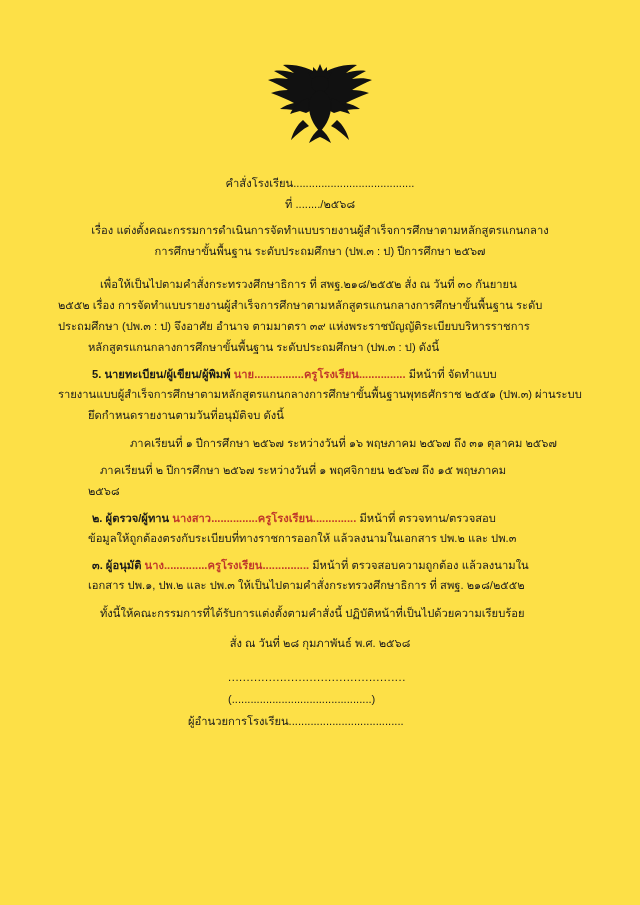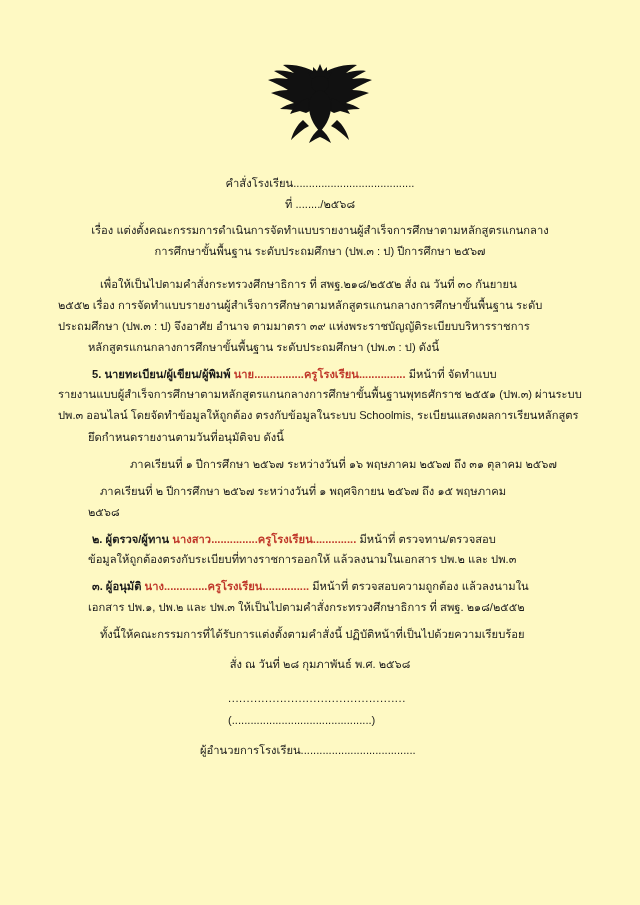--- a/index.html
+++ b/index.html
@@ -12,21 +12,21 @@
     height: 905px;
     font-family: "Liberation Sans", sans-serif;
     color: #1b1b1b;
     position: relative;
     overflow: hidden;
   }
   .page {
     position: relative;
     width: 640px;
     height: 905px;
-    background: #fef9c3;
+    background: #fde047;
     box-sizing: border-box;
     padding: 40px 58px 30px 58px;
   }
   .emblem-wrap {
     text-align: center;
     margin-top: 22px;
     margin-bottom: 26px;
   }
   .emblem {
     display: inline-block;
@@ -55,21 +55,21 @@
     margin: 0 0 4px 0;
     padding-left: 170px;
     text-align: left;
   }
   .sig-name {
     margin: 0 0 4px 0;
     padding-left: 170px;
     text-align: left;
   }
   .sig-role {
-    margin: 12px;
+    margin: 0;
     padding-left: 130px;
     text-align: left;
   }
   .order-row { margin-bottom: 2px; }
 </style>
 </head>
 <body>
 
 <div class="page">
 
@@ -106,21 +106,20 @@
 
     <p class="p indent">เพื่อให้เป็นไปตามคำสั่งกระทรวงศึกษาธิการ ที่ สพฐ.๒๑๘/๒๕๕๒ สั่ง ณ วันที่ ๓๐ กันยายน</p>
     <p class="p">๒๕๕๒ เรื่อง การจัดทำแบบรายงานผู้สำเร็จการศึกษาตามหลักสูตรแกนกลางการศึกษาขั้นพื้นฐาน ระดับ</p>
     <p class="p">ประถมศึกษา (ปพ.๓ : ป) จึงอาศัย อำนาจ ตามมาตรา ๓๙ แห่งพระราชบัญญัติระเบียบบริหารราชการ</p>
     <p class="p gap">หลักสูตรแกนกลางการศึกษาขั้นพื้นฐาน ระดับประถมศึกษา (ปพ.๓ : ป) ดังนี้</p>
 
     <p class="p indent2 order-row">
       <span class="bold">5. นายทะเบียน/ผู้เขียน/ผู้พิมพ์ </span><span class="red bold">นาย................</span><span class="red bold">ครูโรงเรียน...............</span><span> มีหน้าที่ จัดทำแบบ</span>
     </p>
     <p class="p">รายงานแบบผู้สำเร็จการศึกษาตามหลักสูตรแกนกลางการศึกษาขั้นพื้นฐานพุทธศักราช ๒๕๕๑ (ปพ.๓) ผ่านระบบ</p>
-    <p class="p">ปพ.๓ ออนไลน์ โดยจัดทำข้อมูลให้ถูกต้อง ตรงกับข้อมูลในระบบ Schoolmis, ระเบียนแสดงผลการเรียนหลักสูตร</p>
     <p class="p gap">ยึดกำหนดรายงานตามวันที่อนุมัติจบ ดังนี้</p>
 
     <p class="p indent gap">ภาคเรียนที่ ๑ ปีการศึกษา ๒๕๖๗ ระหว่างวันที่ ๑๖ พฤษภาคม ๒๕๖๗ ถึง ๓๑ ตุลาคม ๒๕๖๗</p>
     <p class="p indent">ภาคเรียนที่ ๒ ปีการศึกษา ๒๕๖๗ ระหว่างวันที่ ๑ พฤศจิกายน ๒๕๖๗ ถึง ๑๕ พฤษภาคม</p>
     <p class="p gap">๒๕๖๘</p>
 
     <p class="p indent2 order-row">
       <span class="bold">๒. ผู้ตรวจ/ผู้ทาน </span><span class="red bold">นางสาว...............</span><span class="red bold">ครูโรงเรียน..............</span><span> มีหน้าที่ ตรวจทาน/ตรวจสอบ</span>
     </p>
     <p class="p gap">ข้อมูลให้ถูกต้องตรงกับระเบียบที่ทางราชการออกให้ แล้วลงนามในเอกสาร ปพ.๒ และ ปพ.๓</p>

